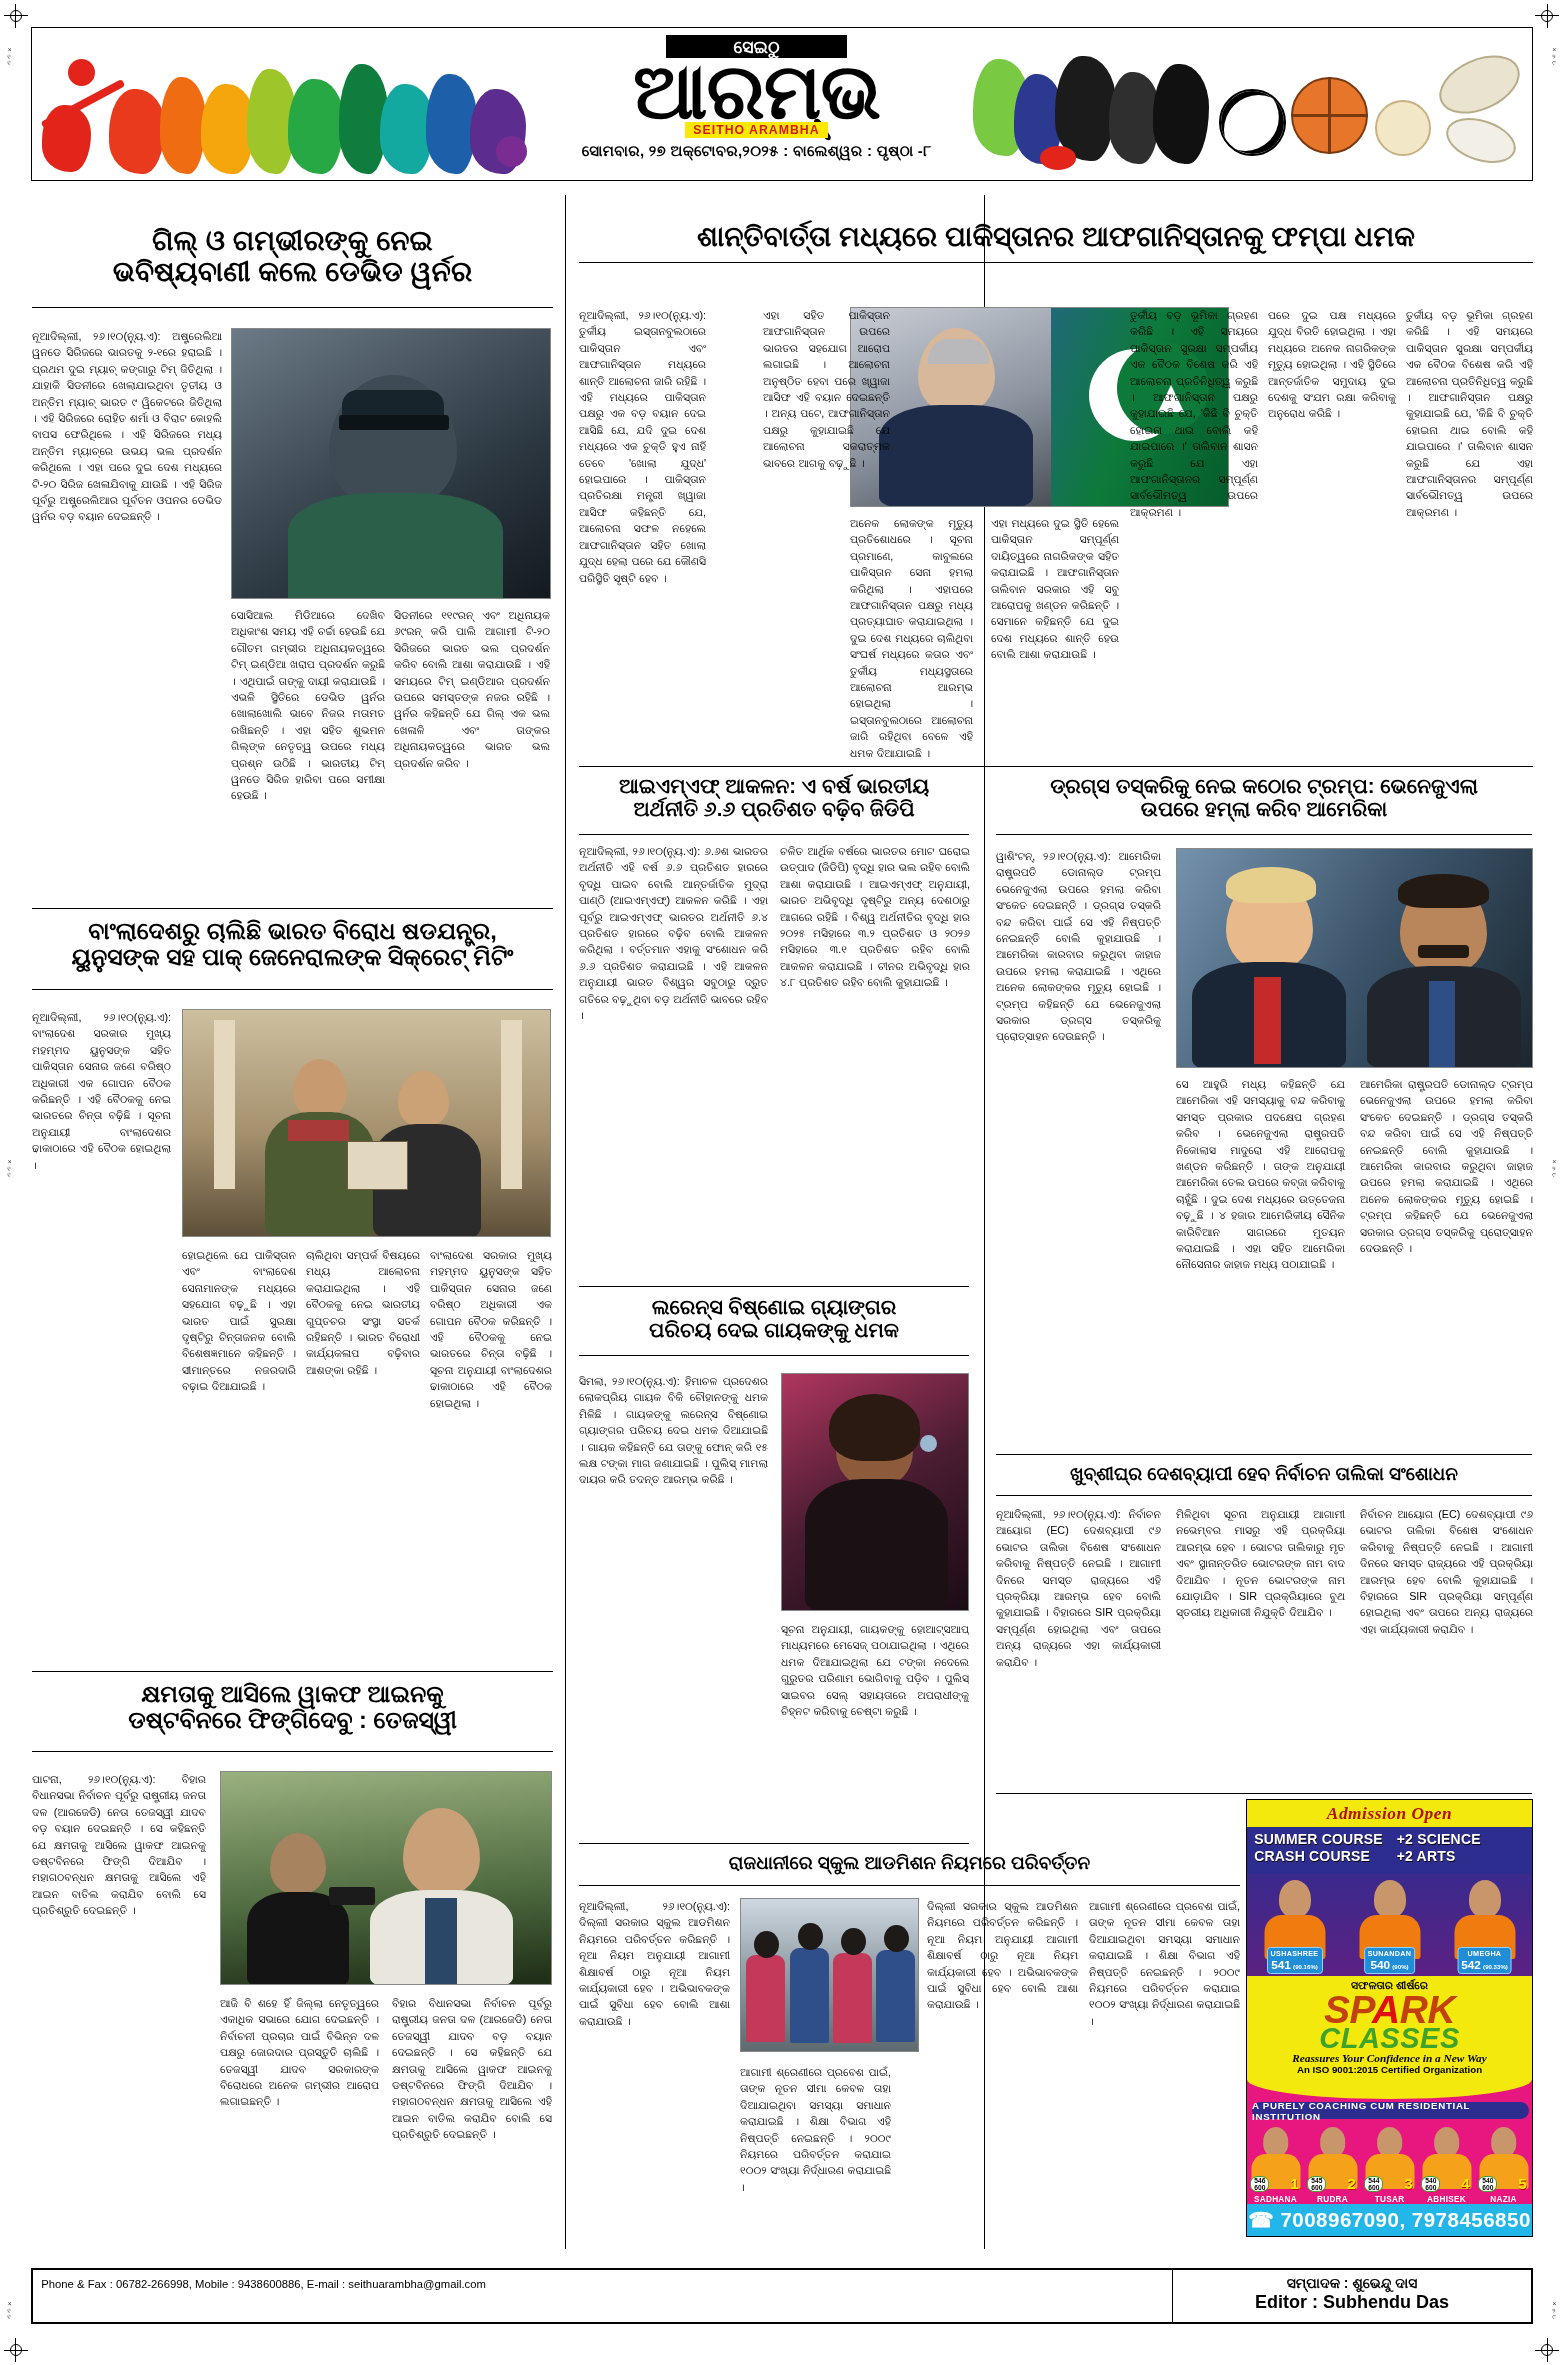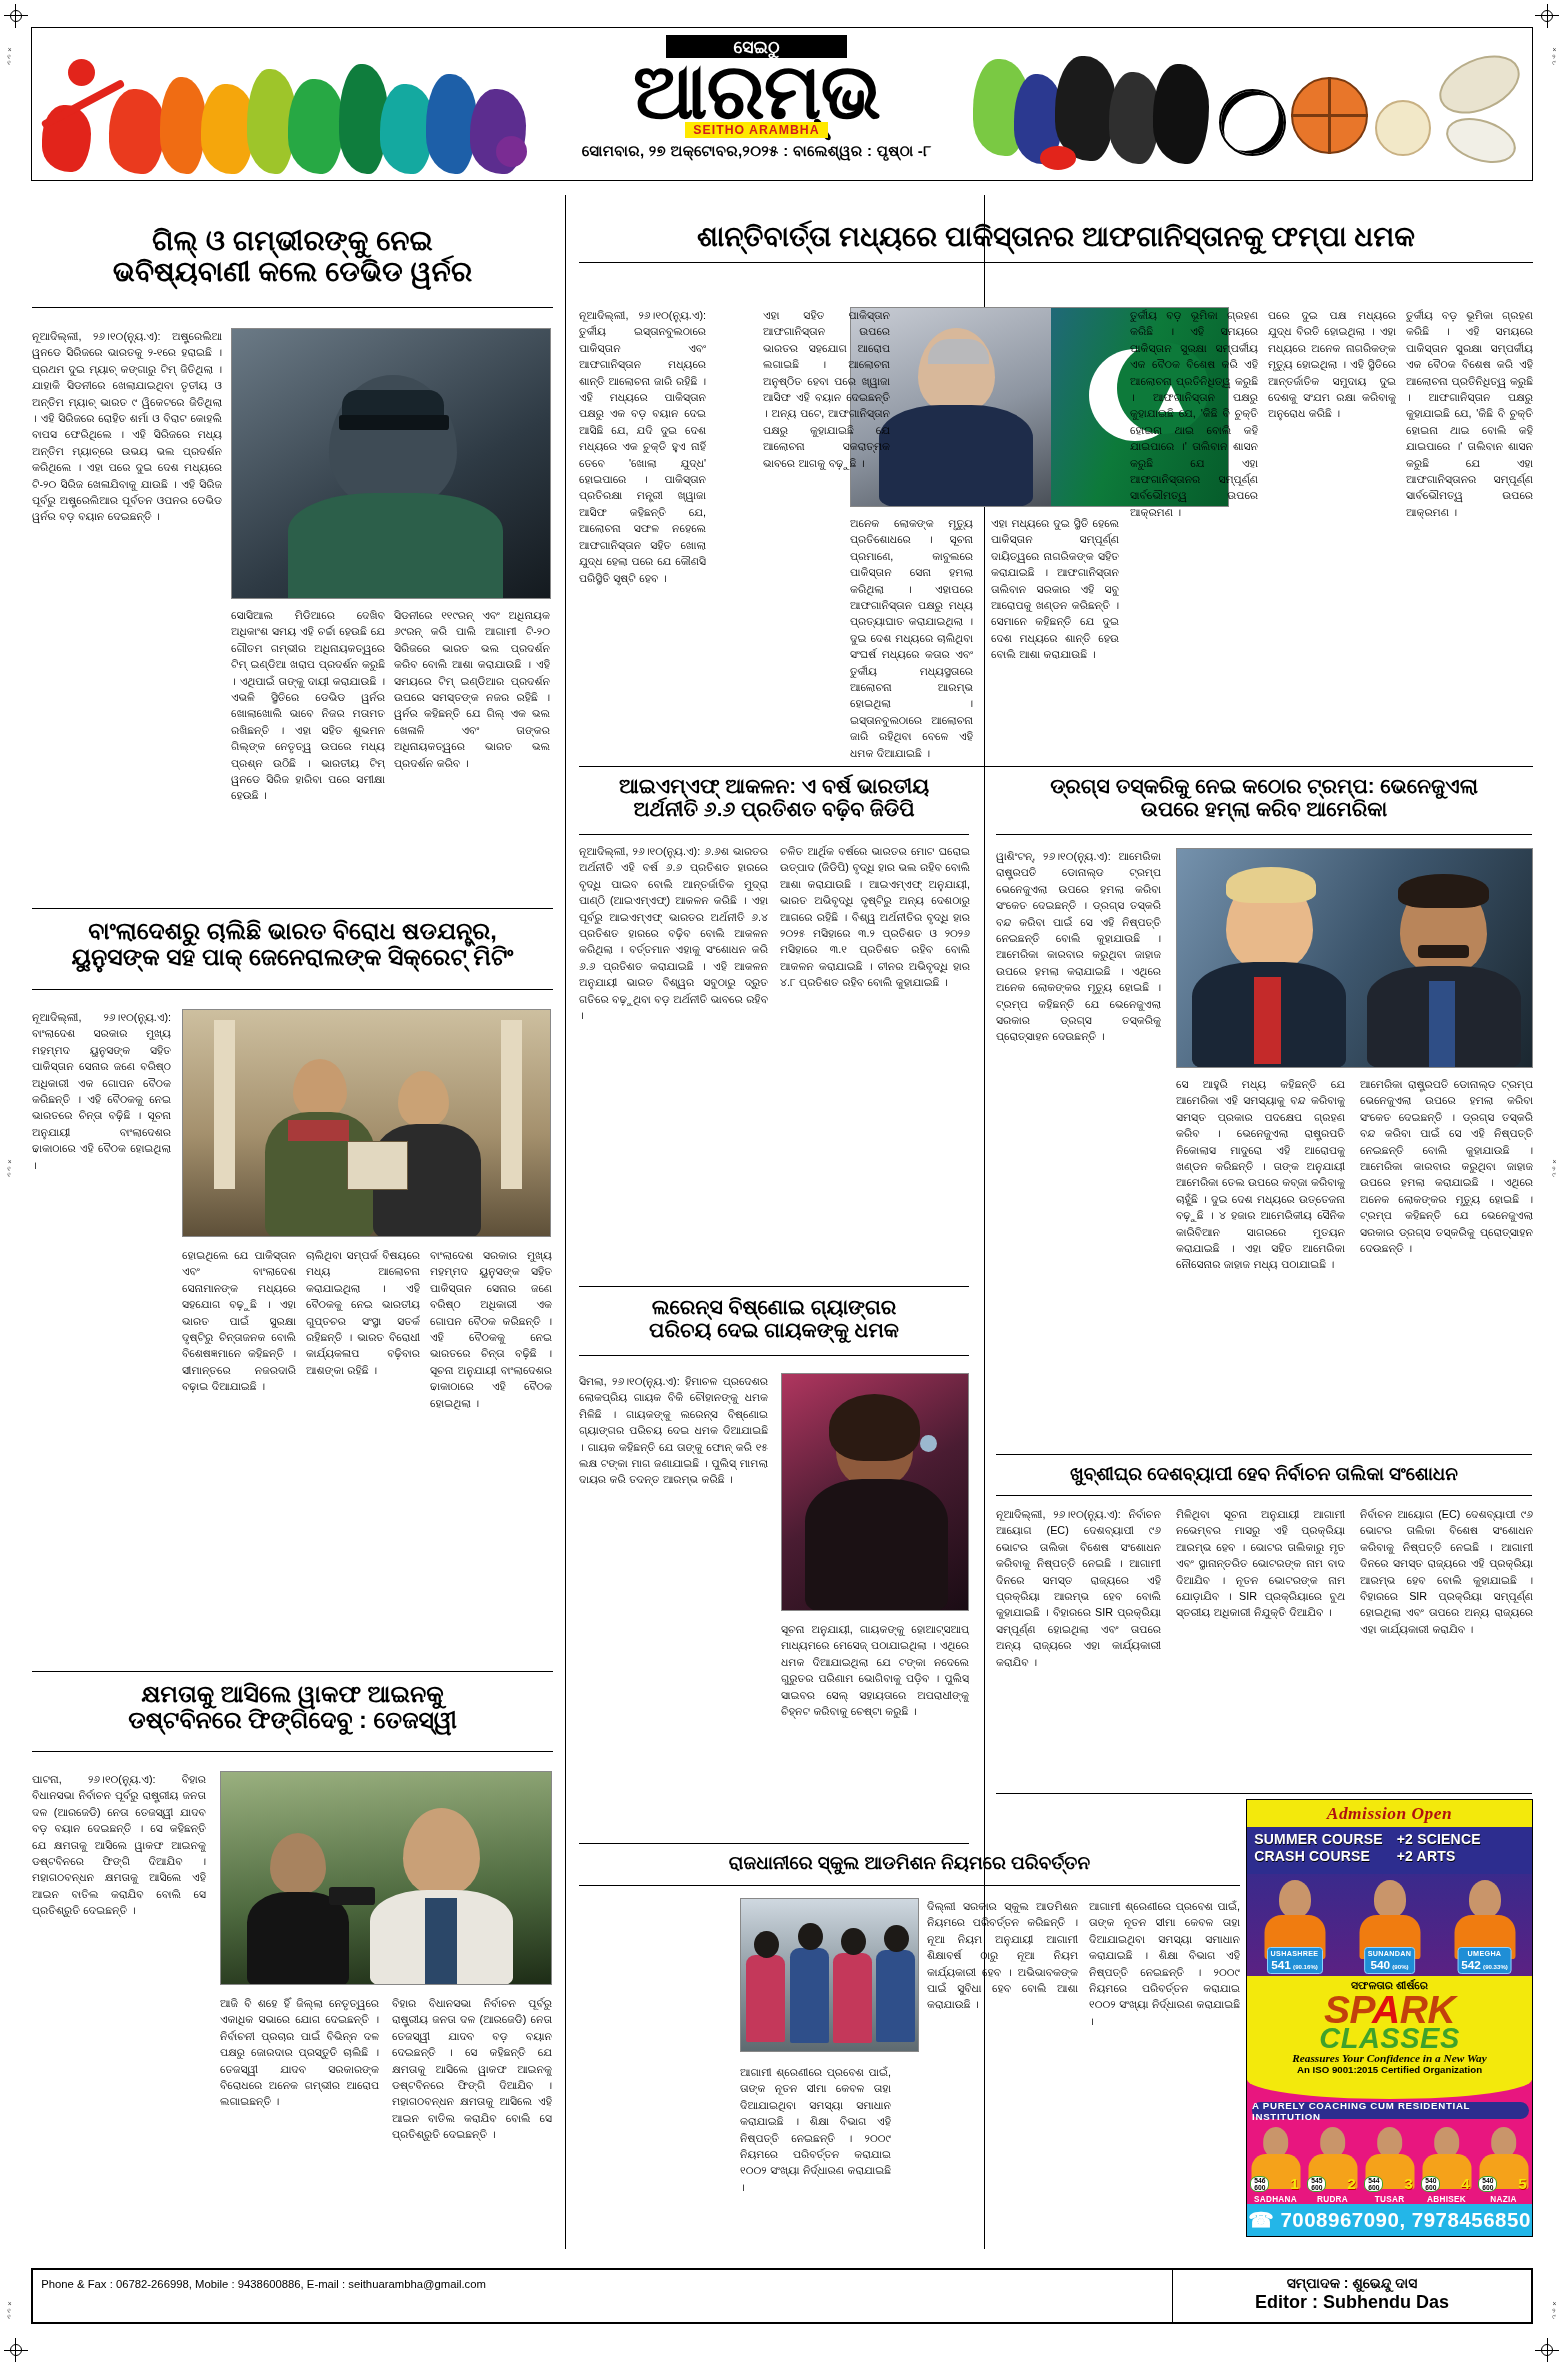--- a/index.html
+++ b/index.html
@@ -475,20 +475,24 @@
     <div style="position:absolute; left:5.1px;  top:56px; width:39px; height:87px; background:#c4385a; border-radius:9.2px 9.2px 2px 2px;"></div>
     <div style="position:absolute; left:49px;  top:49px;  width:39px; height:95px; background:#2f4f8a; border-radius:9.2px 9.2px 2px 2px;"></div>
     <div style="position:absolute; left:92px; top:54px; width:39px; height:90px; background:#c4385a; border-radius:9.2px 9.2px 2px 2px;"></div>
     <div style="position:absolute; left:135px; top:51px; width:39px; height:92px; background:#2f4f8a; border-radius:9.2px 9.2px 2px 2px;"></div>
     <div style="position:absolute; left:13.3px;  top:32px;  width:24.6px; height:27px; border-radius:50%; background:#1d1a17;"></div>
     <div style="position:absolute; left:57px; top:23.6px;  width:24.6px; height:27px; border-radius:50%; background:#1d1a17;"></div>
     <div style="position:absolute; left:100px; top:29px;  width:24.6px; height:27px; border-radius:50%; background:#1d1a17;"></div>
     <div style="position:absolute; left:143px; top:25.6px;  width:24.6px; height:27px; border-radius:50%; background:#1d1a17;"></div>
   </div>
 
+  <div class="body-col" style="left:579px; top:1898px; width:151px; height:338px;">
+    <p><span class="dateline">ନୂଆଦିଲ୍ଲୀ, ୨୬।୧୦(ନ୍ୟୁ.ଏ):</span>
+       <span>ଦିଲ୍ଲୀ ସରକାର ସ୍କୁଲ ଆଡମିଶନ ନିୟମରେ ପରିବର୍ତ୍ତନ କରିଛନ୍ତି । ନୂଆ ନିୟମ ଅନୁଯାୟୀ ଆଗାମୀ ଶିକ୍ଷାବର୍ଷ ଠାରୁ ନୂଆ ନିୟମ କାର୍ଯ୍ୟକାରୀ ହେବ । ଅଭିଭାବକଙ୍କ ପାଇଁ ସୁବିଧା ହେବ ବୋଲି ଆଶା କରାଯାଉଛି ।</span></p>
+  </div>
   <div class="body-col" style="left:740px; top:2064px; width:151px; height:172px;">
     <p>ଆଗାମୀ ଶ୍ରେଣୀରେ ପ୍ରବେଶ ପାଇଁ, ତାଙ୍କ ନୂତନ ସୀମା କେବଳ ତାହା ଦିଆଯାଇଥିବା ସମସ୍ୟା ସମାଧାନ କରାଯାଇଛି । ଶିକ୍ଷା ବିଭାଗ ଏହି ନିଷ୍ପତ୍ତି ନେଇଛନ୍ତି । ୨୦୦୯ ନିୟମରେ ପରିବର୍ତ୍ତନ କରାଯାଇ ୧୦୦୨ ସଂଖ୍ୟା ନିର୍ଦ୍ଧାରଣ କରାଯାଇଛି ।</p>
   </div>
   <div class="body-col" style="left:927px; top:1898px; width:151px; height:338px;">
     <p>ଦିଲ୍ଲୀ ସରକାର ସ୍କୁଲ ଆଡମିଶନ ନିୟମରେ ପରିବର୍ତ୍ତନ କରିଛନ୍ତି । ନୂଆ ନିୟମ ଅନୁଯାୟୀ ଆଗାମୀ ଶିକ୍ଷାବର୍ଷ ଠାରୁ ନୂଆ ନିୟମ କାର୍ଯ୍ୟକାରୀ ହେବ । ଅଭିଭାବକଙ୍କ ପାଇଁ ସୁବିଧା ହେବ ବୋଲି ଆଶା କରାଯାଉଛି ।</p>
   </div>
   <div class="body-col" style="left:1089px; top:1898px; width:151px; height:338px;">
     <p>ଆଗାମୀ ଶ୍ରେଣୀରେ ପ୍ରବେଶ ପାଇଁ, ତାଙ୍କ ନୂତନ ସୀମା କେବଳ ତାହା ଦିଆଯାଇଥିବା ସମସ୍ୟା ସମାଧାନ କରାଯାଇଛି । ଶିକ୍ଷା ବିଭାଗ ଏହି ନିଷ୍ପତ୍ତି ନେଇଛନ୍ତି । ୨୦୦୯ ନିୟମରେ ପରିବର୍ତ୍ତନ କରାଯାଇ ୧୦୦୨ ସଂଖ୍ୟା ନିର୍ଦ୍ଧାରଣ କରାଯାଇଛି ।</p>
   </div>
 

